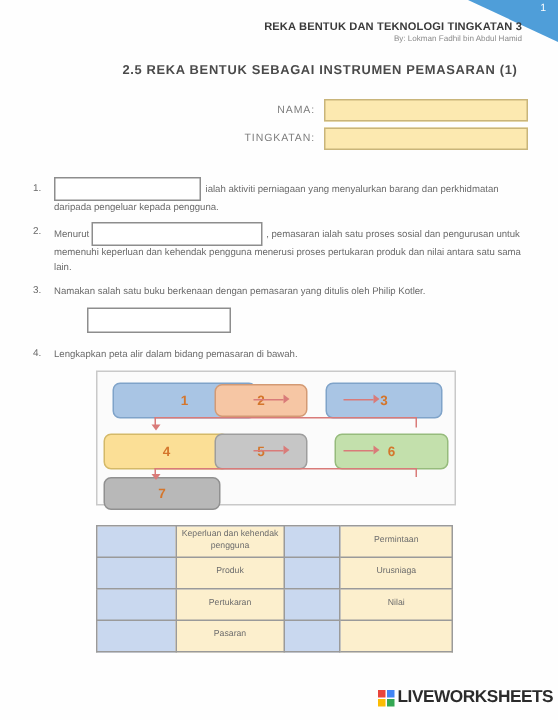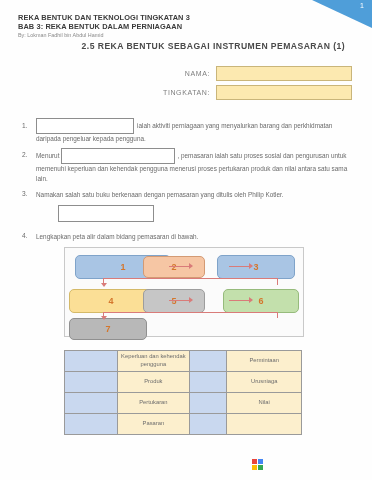--- a/index.html
+++ b/index.html
@@ -44,23 +44,23 @@
     position: absolute;
     right: 8px; top: 2px;
     font-size: 7px;
     color: #ffffff;
     font-weight: normal;
   }
 
   
   .header {
     position: absolute;
-    left: 18px; top: 14px;
+    left: 0; top: 14px;
     width: 348px;
-    text-align: left;
+    text-align: right;
     line-height: 1.15;
   }
   .header .h-line1 {
     font-size: 7.4px;
     font-weight: bold;
     color: #3a3a3a;
     letter-spacing: .1px;
   }
   .header .h-line2 {
     font-size: 7.4px;
@@ -229,21 +229,20 @@
 
 <div id="page">
 
   <div class="corner-wrap">
     <div class="corner-tri" style="border-top-color: rgb(79, 158, 217);"></div>
     <div class="corner-num">1</div>
   </div>
 
   <div class="header">
     <div class="h-line1">REKA BENTUK DAN TEKNOLOGI TINGKATAN 3</div>
-    <div class="h-line2">BAB 3: REKA BENTUK DALAM PERNIAGAAN</div>
     <div class="h-author">By: Lokman Fadhil bin Abdul Hamid</div>
   </div>
   <div class="title-main">2.5 REKA BENTUK SEBAGAI INSTRUMEN PEMASARAN (1)</div>
 
   <div class="field-row" id="row-nama">
     <div class="field-label">NAMA:</div>
     <div class="field-box" style="background: rgb(252, 233, 176);"></div>
   </div>
 
   <div class="field-row" id="row-tingkatan">
@@ -331,15 +330,16 @@
     </tbody>
   </table>
 
   <div class="lw-logo">
     <span class="lw-grid">
       <i id="lwc0" style="background: rgb(232, 69, 60);"></i>
         <i id="lwc1" style="background: rgb(66, 133, 244);"></i>
         <i id="lwc2" style="background: rgb(251, 188, 5);"></i>
         <i id="lwc3" style="background: rgb(52, 168, 83);"></i>
     </span>
+    <span class="lw-text">LIVEWORKSHEETS</span>
   </div>
 
 </div>
 
 </body></html>

